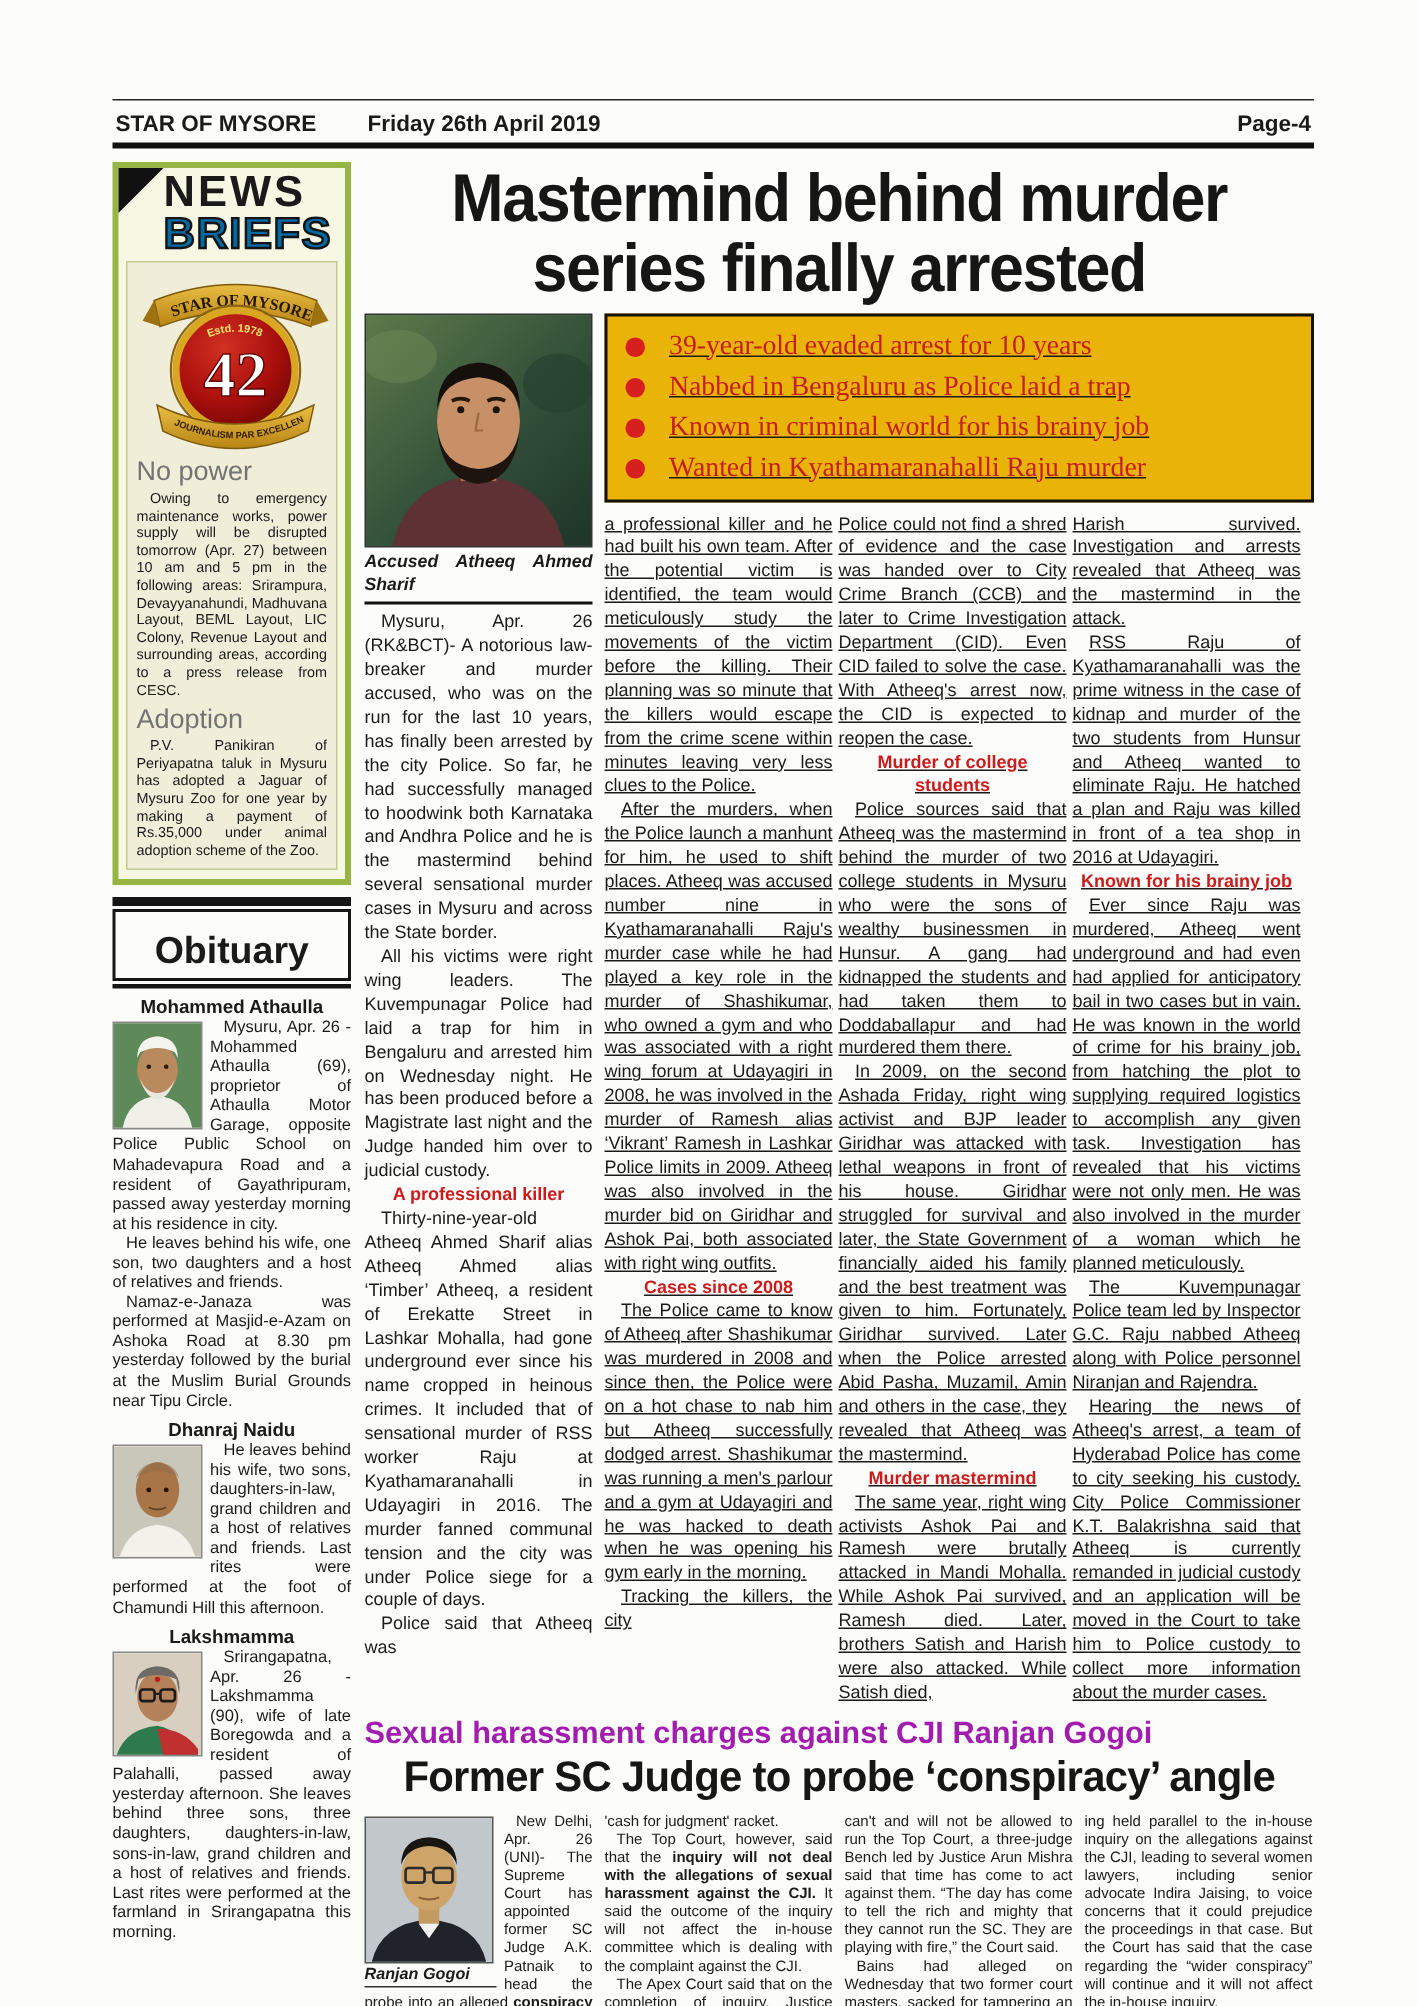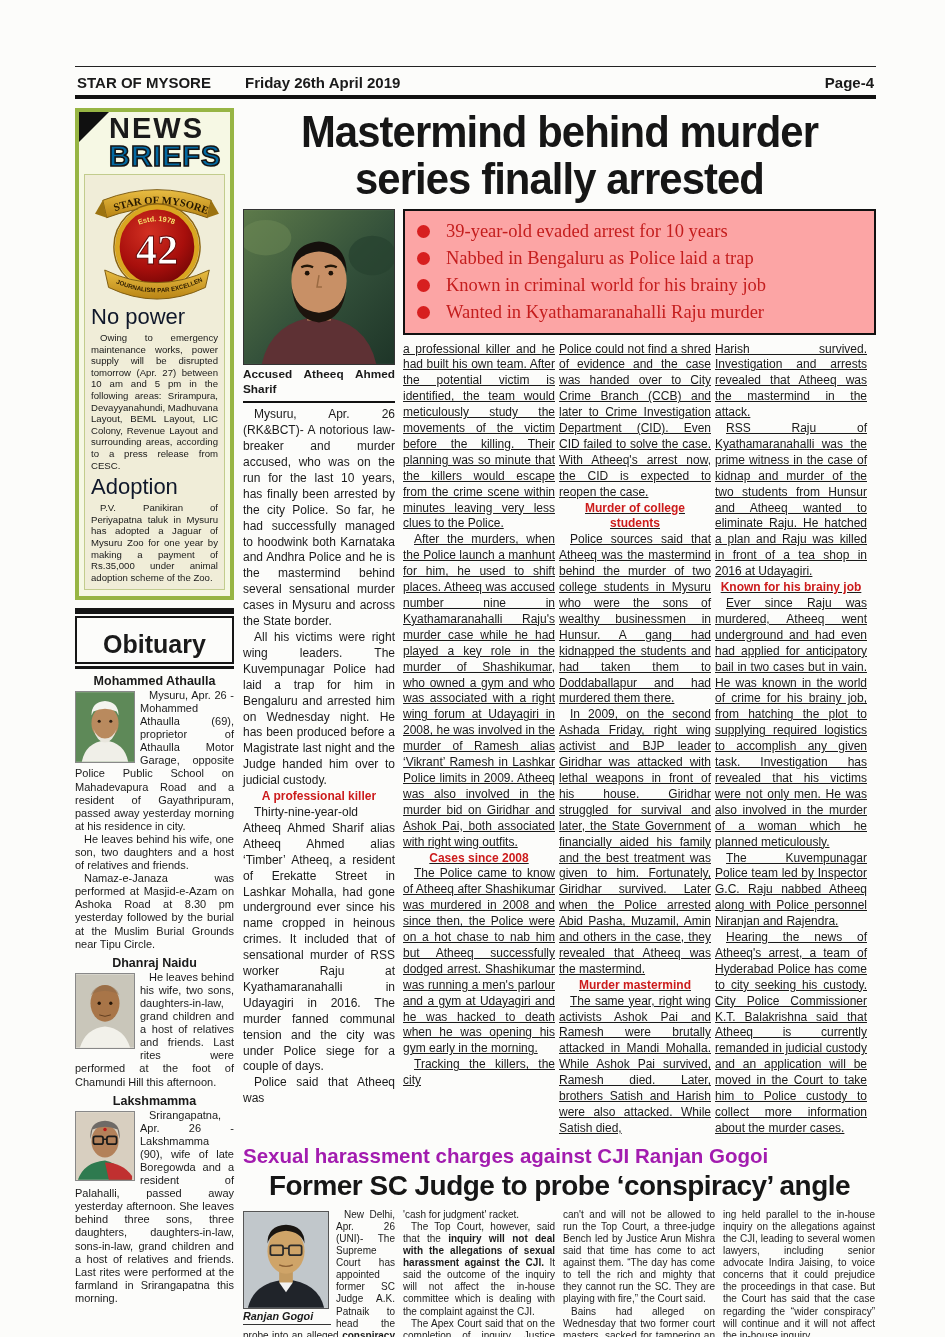--- a/index.html
+++ b/index.html
@@ -18,50 +18,50 @@
   .main-col { flex:1; min-width:0; }
 
   
   .news-briefs { border:4px solid #97b544; background:#f6f8e4; position:relative; }
   .nb-corner { position:absolute; top:0; left:0; width:0; height:0; border-top:30px solid #101010; border-right:30px solid transparent; }
   .nb-title { padding:3px 6px 1px 30px; font-size:29px; line-height:0.95; font-weight:bold; }
   .nb-news { letter-spacing:2px; }
   .nb-briefs { color:#0369a1; -webkit-text-stroke:1.6px #141414; text-shadow:0 0 1px #141414; letter-spacing:1px; font-weight:bold; }
   .nb-panel { margin:3px 5px 6px; background:#f0edd8; border:1px solid #c2cc8d; padding:4px 6px 6px; }
   .nb-logo { display:block; margin:0 auto 2px; }
-  .nb-head { font-size:22px; font-weight:normal; margin:3px 0 2px; color:#0f172a; }
+  .nb-head { font-size:18px; font-weight:normal; margin:3px 0 2px; color:#737373; }
   .nb-body { font-size:9.6px; line-height:11.6px; text-align:justify; text-indent:9px; }
 
   
   .obit { margin-top:8px; }
   .obit-topbar { height:6px; background:#161616; }
   .obit-titlebox { border:2px solid #161616; margin-top:2px; text-align:center; font-size:25px; font-weight:bold; padding:12px 0 3px; }
   .obit-botbar { height:2.5px; background:#161616; margin-top:2px; }
   .obit-entry { margin-top:5px; }
   .obit-name { text-align:center; font-weight:bold; font-size:12.5px; margin-bottom:1px; }
   .obit-body { font-size:11px; line-height:13.1px; text-align:justify; }
   .obit-body .para { text-indent:9px; }
   .obit-photo { float:left; margin:2px 5px 1px 0; border:1px solid #888; }
 
   
   .headline-1 { font-weight:bold; font-size:45px; line-height:1.05; text-align:center; letter-spacing:-1px; transform:scaleX(0.93); transform-origin:50% 0; margin:0 0 6px; color:#161616; }
   .art1-row { display:flex; gap:8px; }
   .art1-col1 { flex:0 0 152px; }
   .art1-right { flex:1; min-width:0; }
-  .bullets-box { border:2.5px solid #111; background:#fca5a5; padding:7px 12px; margin-bottom:7px; }
+  .bullets-box { border:2.5px solid #111; background:#eab308; padding:7px 12px; margin-bottom:7px;text-decoration:underline; }
   .bullet-row { display:flex; align-items:center; gap:16px; padding:3px 0; }
   .bullet-dot { width:13px; height:13px; border-radius:50%; background:#d71f1f; flex:0 0 13px; }
   .bullet-text { font-family:"Liberation Serif","DejaVu Serif",serif; font-size:18.5px; color:#c41d1d; white-space:nowrap; }
   .art1-cols { display:flex; gap:4px;text-decoration:underline; }
   .body-col { width:152px; flex:0 0 152px; font-size:12px; line-height:15.9px; text-align:justify; }
   .body-col .para { text-indent:11px; }
   .body-col .cont { text-indent:0; }
   .subhead { color:#cc1b1b; font-weight:bold; text-align:center; text-indent:0 !important; }
   .accused-photo { display:block; border:1px solid #333; width:152px; height:156px; }
-  .photo-caption { font-size:11.8px; font-weight:bold; padding:2px 0 3px; border-bottom:2px solid #111; margin-bottom:4px; }
+  .photo-caption { font-size:11.8px; font-weight:bold; font-style:italic; padding:2px 0 3px; border-bottom:2px solid #111; margin-bottom:4px; }
 
   
   .article2 { margin-top:7px; }
   .kicker { font-family:Liberation Sans, sans-serif; color:#a21caf; font-weight:bold; font-size:20.5px; text-align:left; }
   .headline-2 { font-size:28.5px; font-weight:bold; text-align:center; letter-spacing:-0.5px; margin:1px 0 7px; transform:scaleX(0.98); color:#161616; }
   .art2-cols { display:flex; gap:8px; }
   .art2-cols .body-col { font-size:10px; line-height:12.1px; }
   .art2-cols .body-col .para { text-indent:8px; }
   .gogoi-wrap { float:left; width:88px; margin:2px 5px 1px 0; }
   .gogoi-photo { border:1px solid #555; display:block; }

